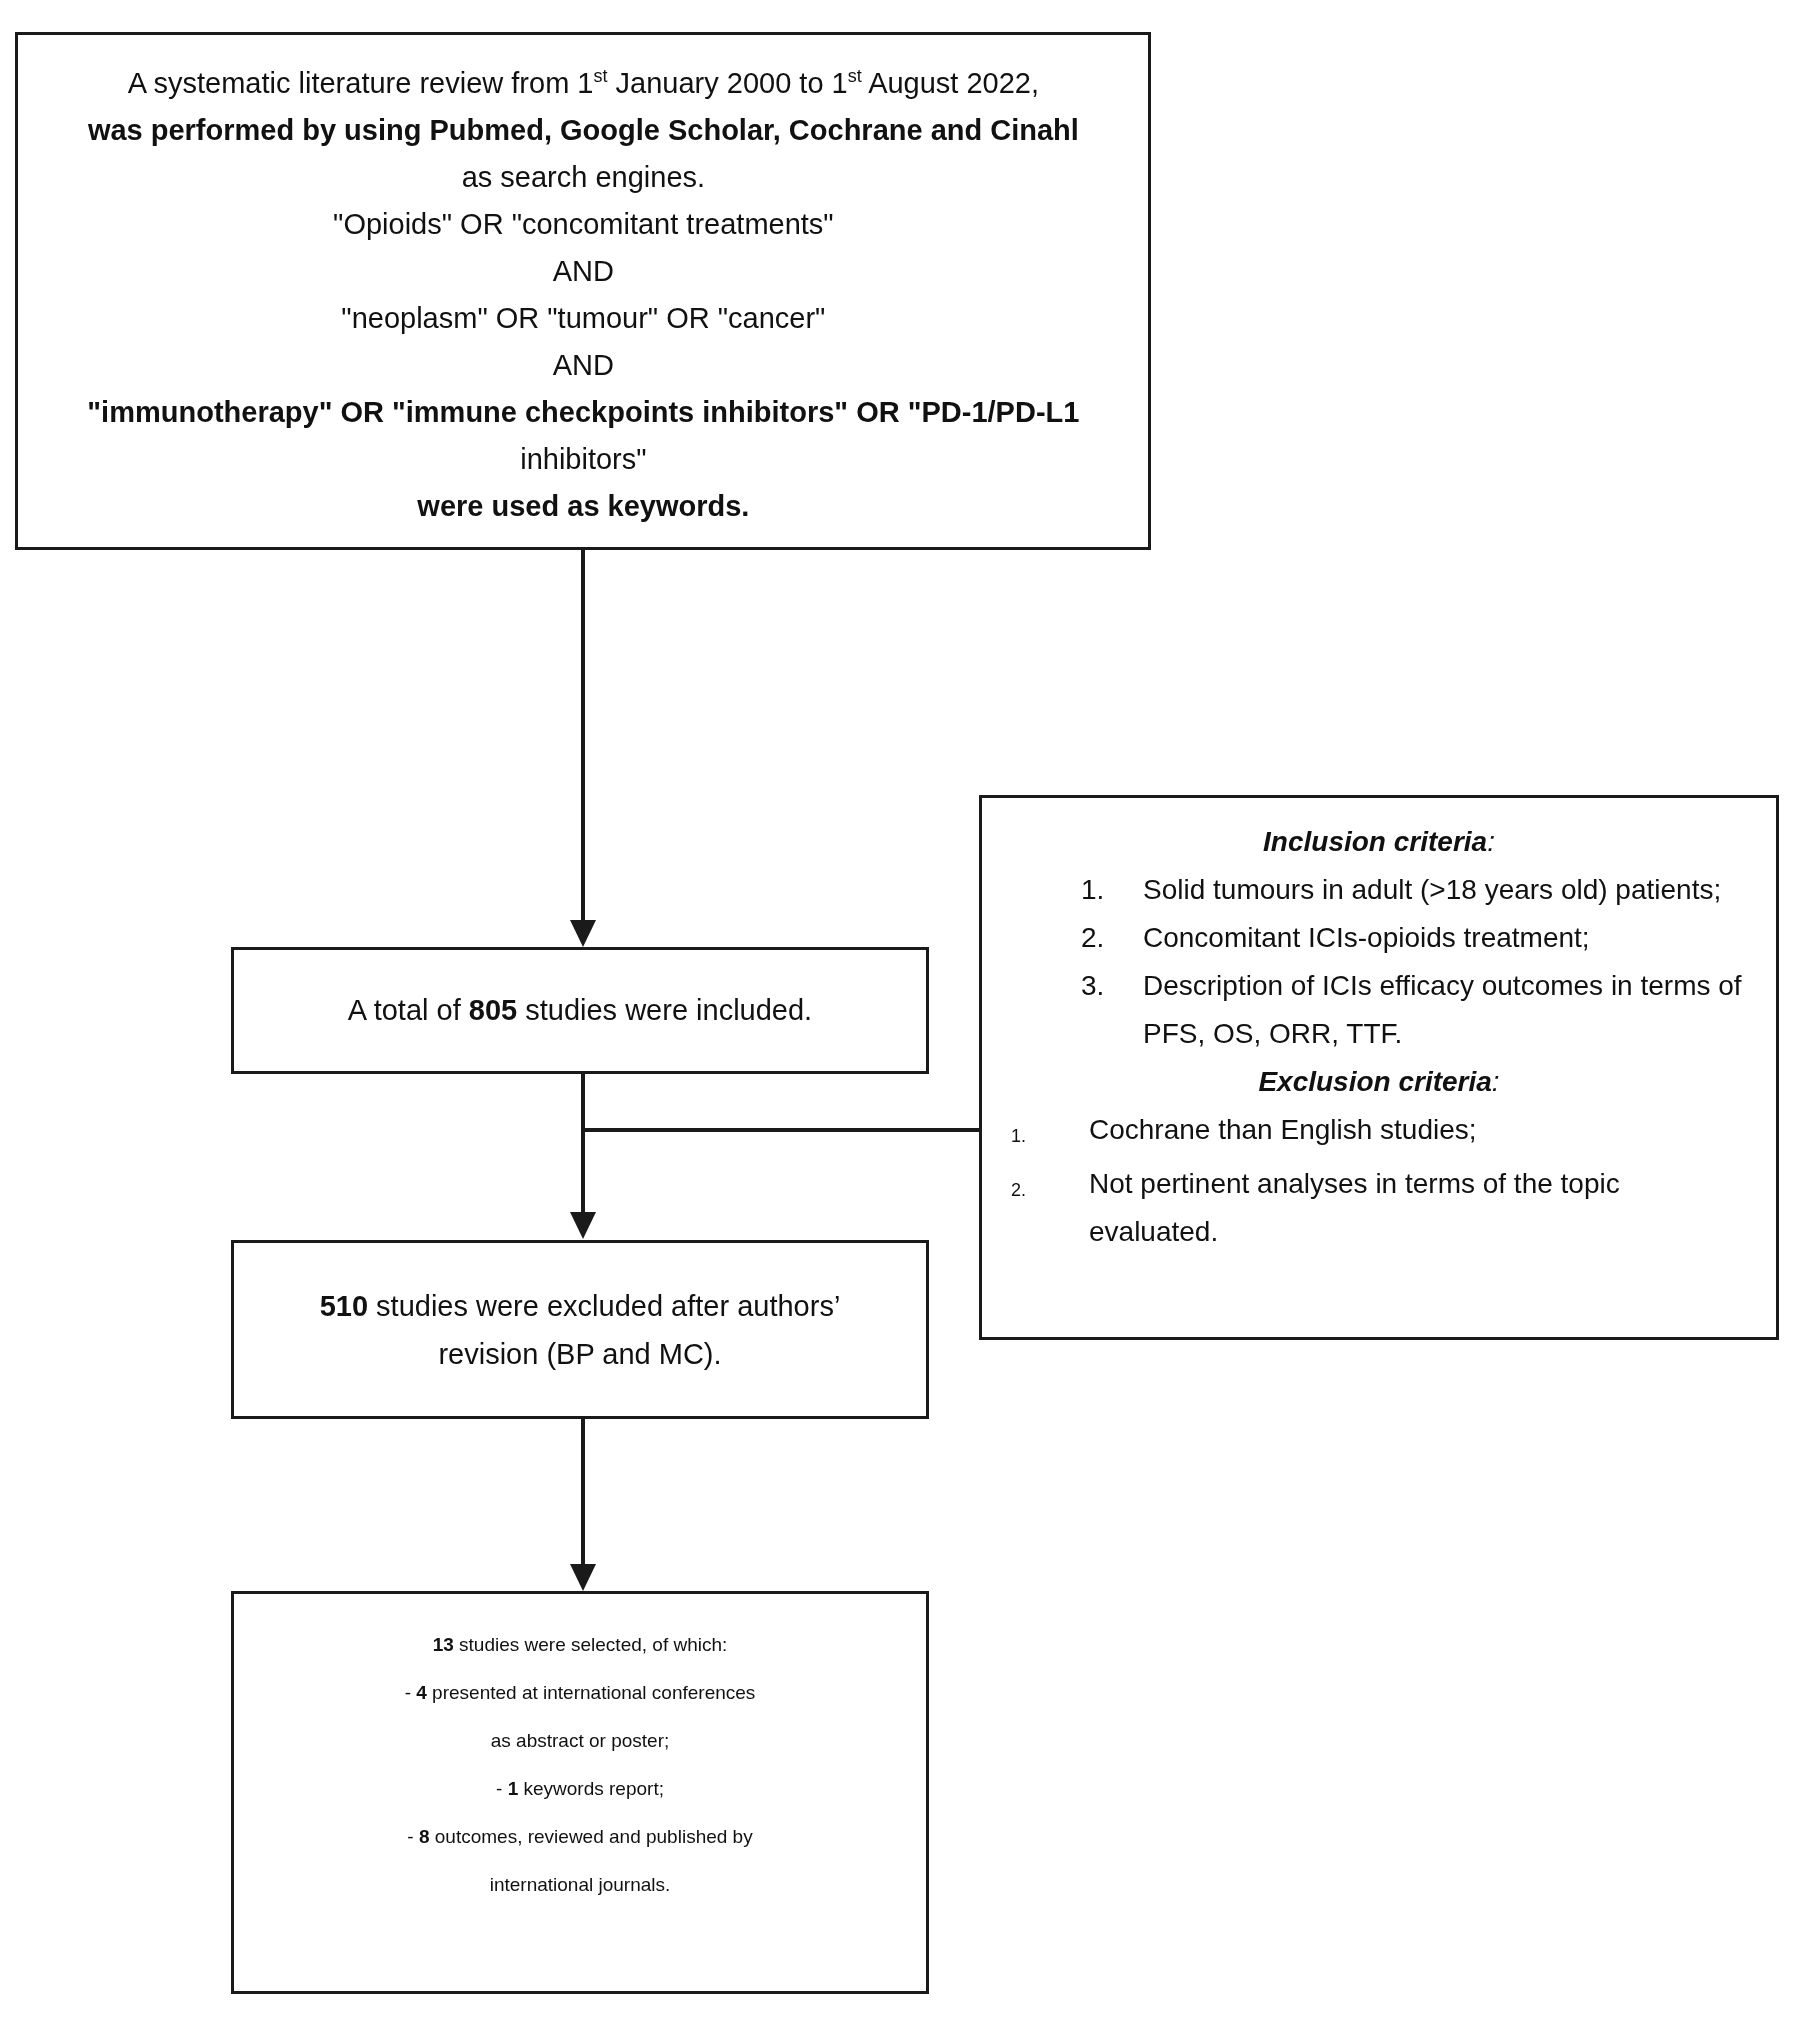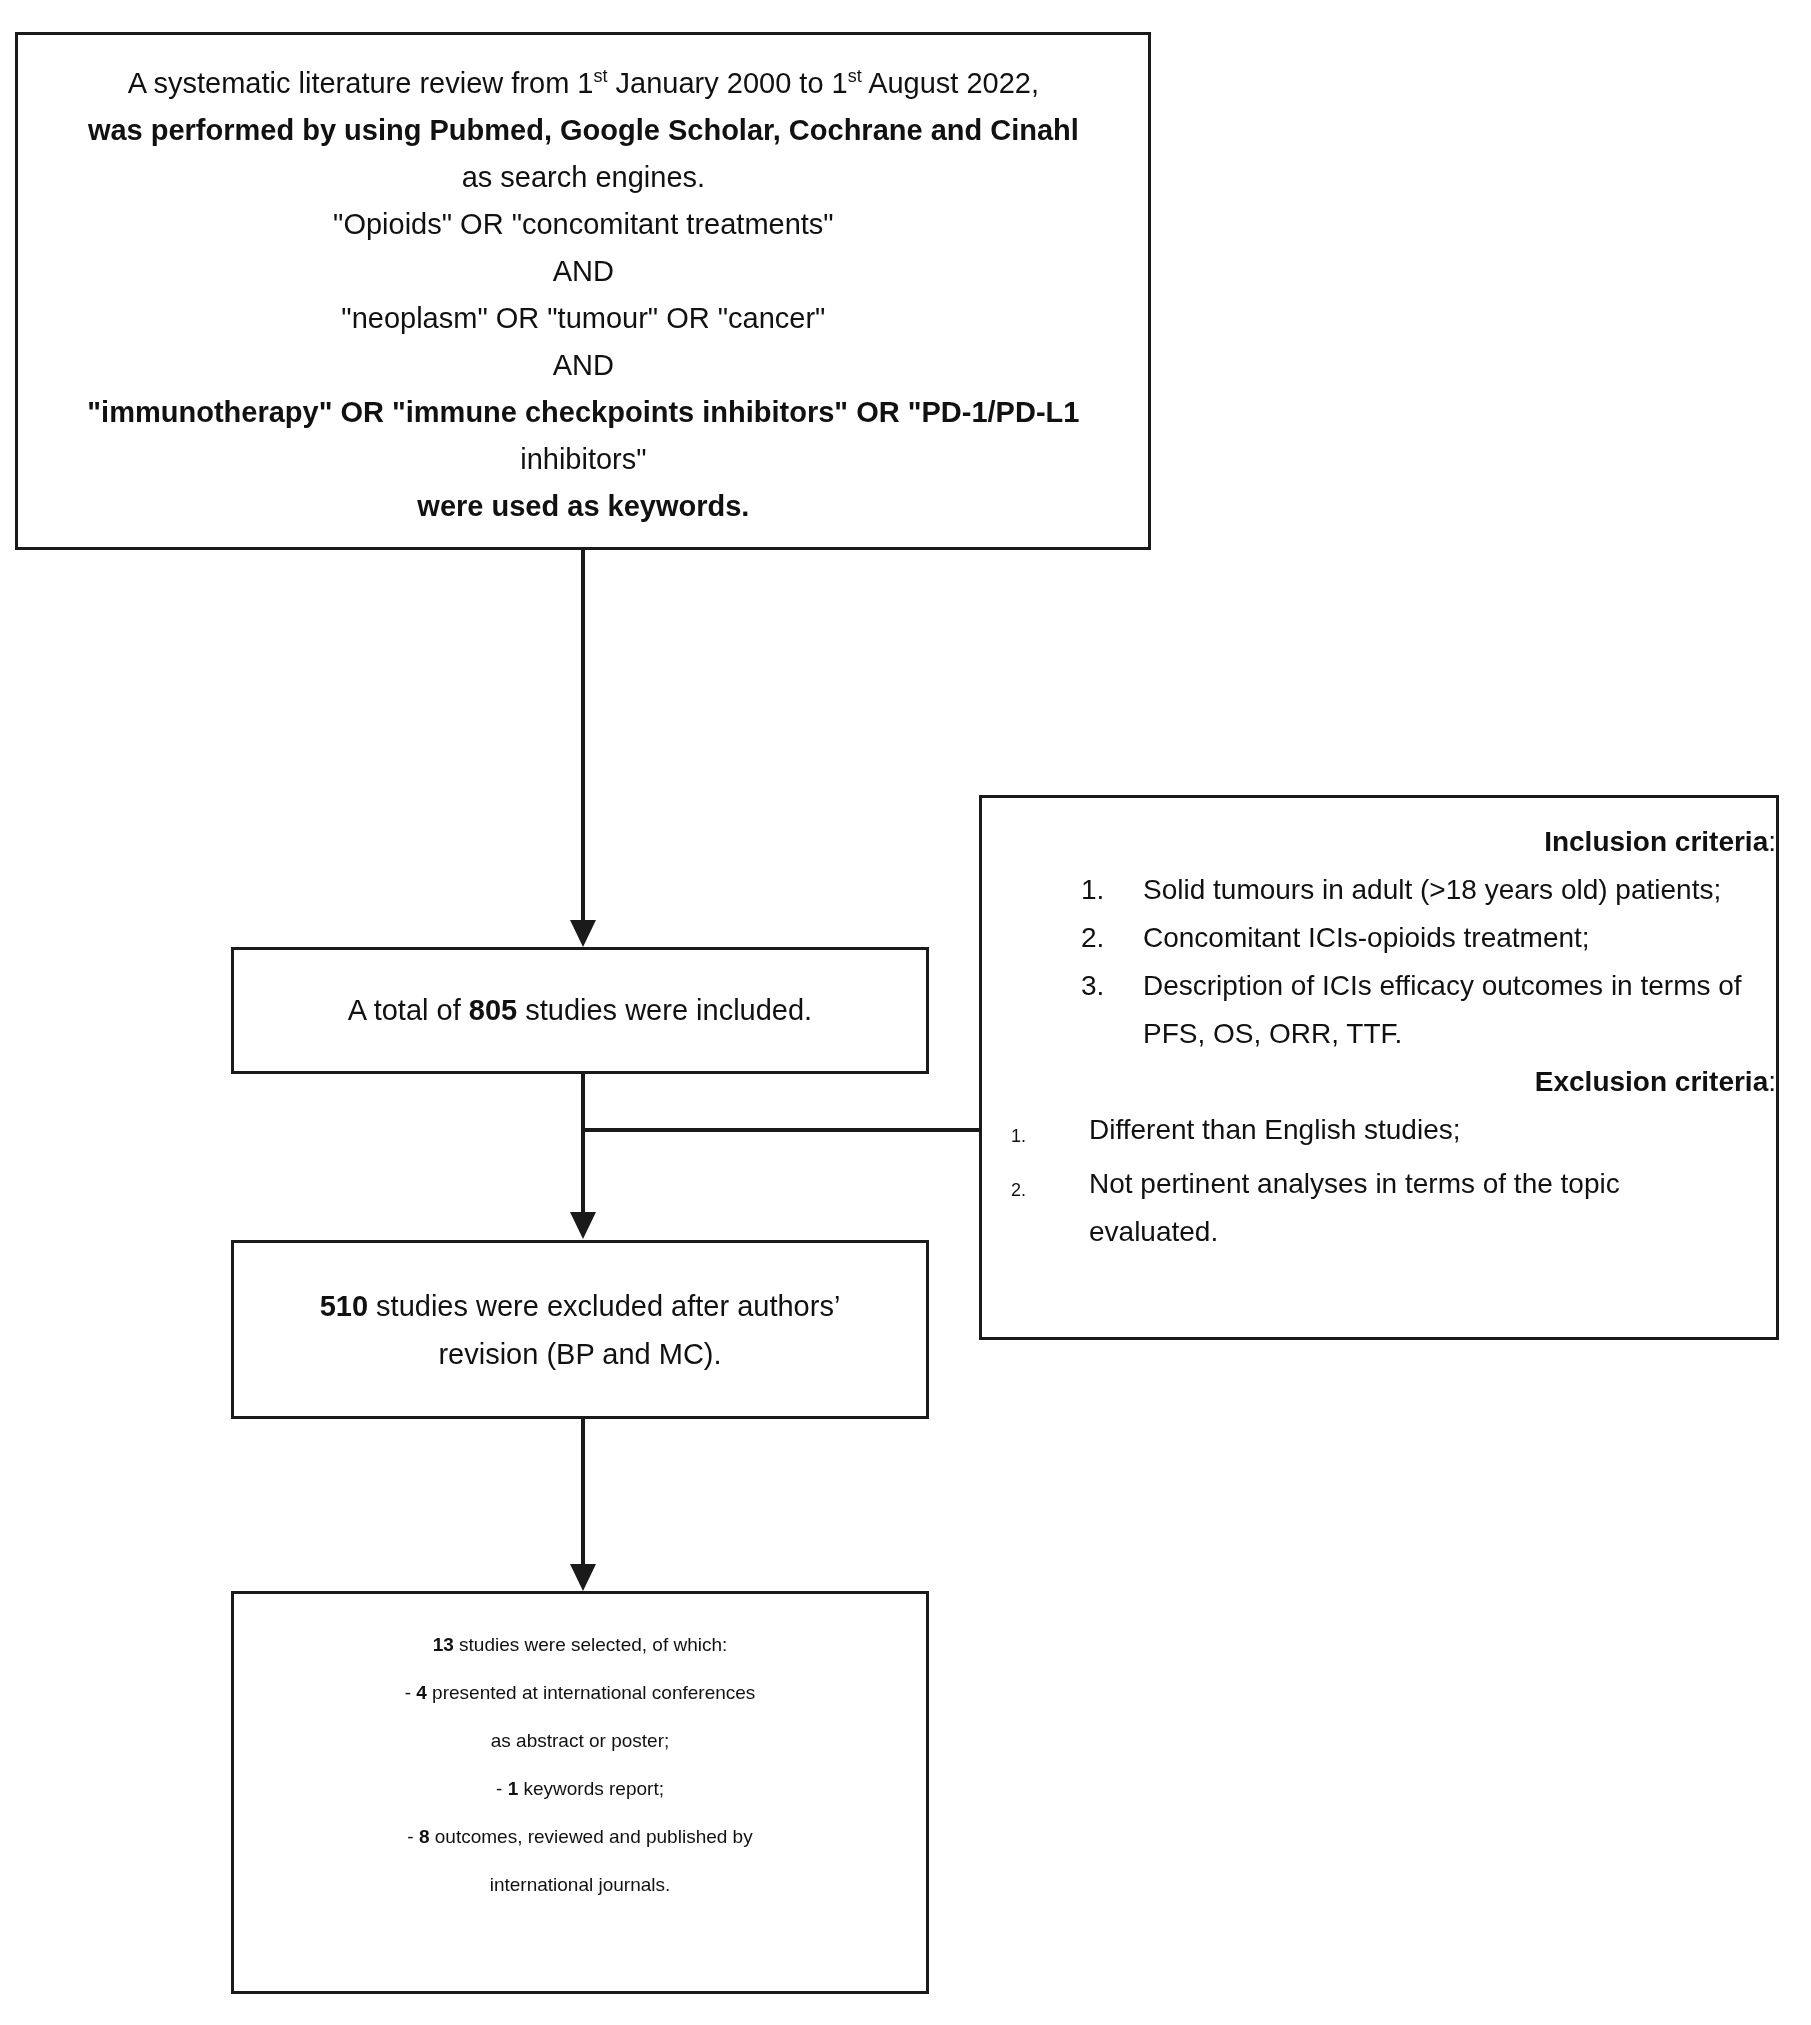--- a/index.html
+++ b/index.html
@@ -37,21 +37,21 @@
   }
 
   
   #criteria-box {
     left: 979px; top: 795px; width: 800px; height: 545px;
     font-size: 28px;
     line-height: 48px;
     padding-top: 20px;
     box-sizing: border-box;
   }
-  .criteria-title { text-align: right; }
+  .criteria-title { text-align: center; font-style: italic; }
   .inc-item { display: flex; align-items: flex-start; padding-left: 99px; padding-right: 25px; }
   .inc-item .marker { flex: none; width: 62px; }
   .inc-item .txt { flex: 1; }
   .exc-item { display: flex; align-items: flex-start; padding-left: 29px; padding-right: 25px; }
   .exc-item .marker { flex: none; width: 78px; font-size: 18px; padding-top: 6px; }
   .exc-item .txt { flex: 1; }
 
   
   #excluded-box {
     left: 231px; top: 1240px; width: 698px; height: 179px;
@@ -126,21 +126,21 @@
       <div class="marker">2.</div>
       <div class="txt">Concomitant ICIs-opioids treatment;</div>
     </div>
     <div class="inc-item">
       <div class="marker">3.</div>
       <div class="txt">Description of ICIs efficacy outcomes in terms of PFS, OS, ORR, TTF.</div>
     </div>
     <div class="criteria-title"><span class="b">Exclusion criteria</span><span>:</span></div>
     <div class="exc-item">
       <div class="marker">1.</div>
-      <div class="txt">Different than English studies;</div>
+      <div class="txt">Cochrane than English studies;</div>
     </div>
     <div class="exc-item">
       <div class="marker">2.</div>
       <div class="txt">Not pertinent analyses in terms of the topic evaluated.</div>
     </div>
   </div>
 
   <div class="box" id="excluded-box">
     <div><span class="b">510</span><span> studies were excluded after authors’</span></div>
     <div>revision (BP and MC).</div>

